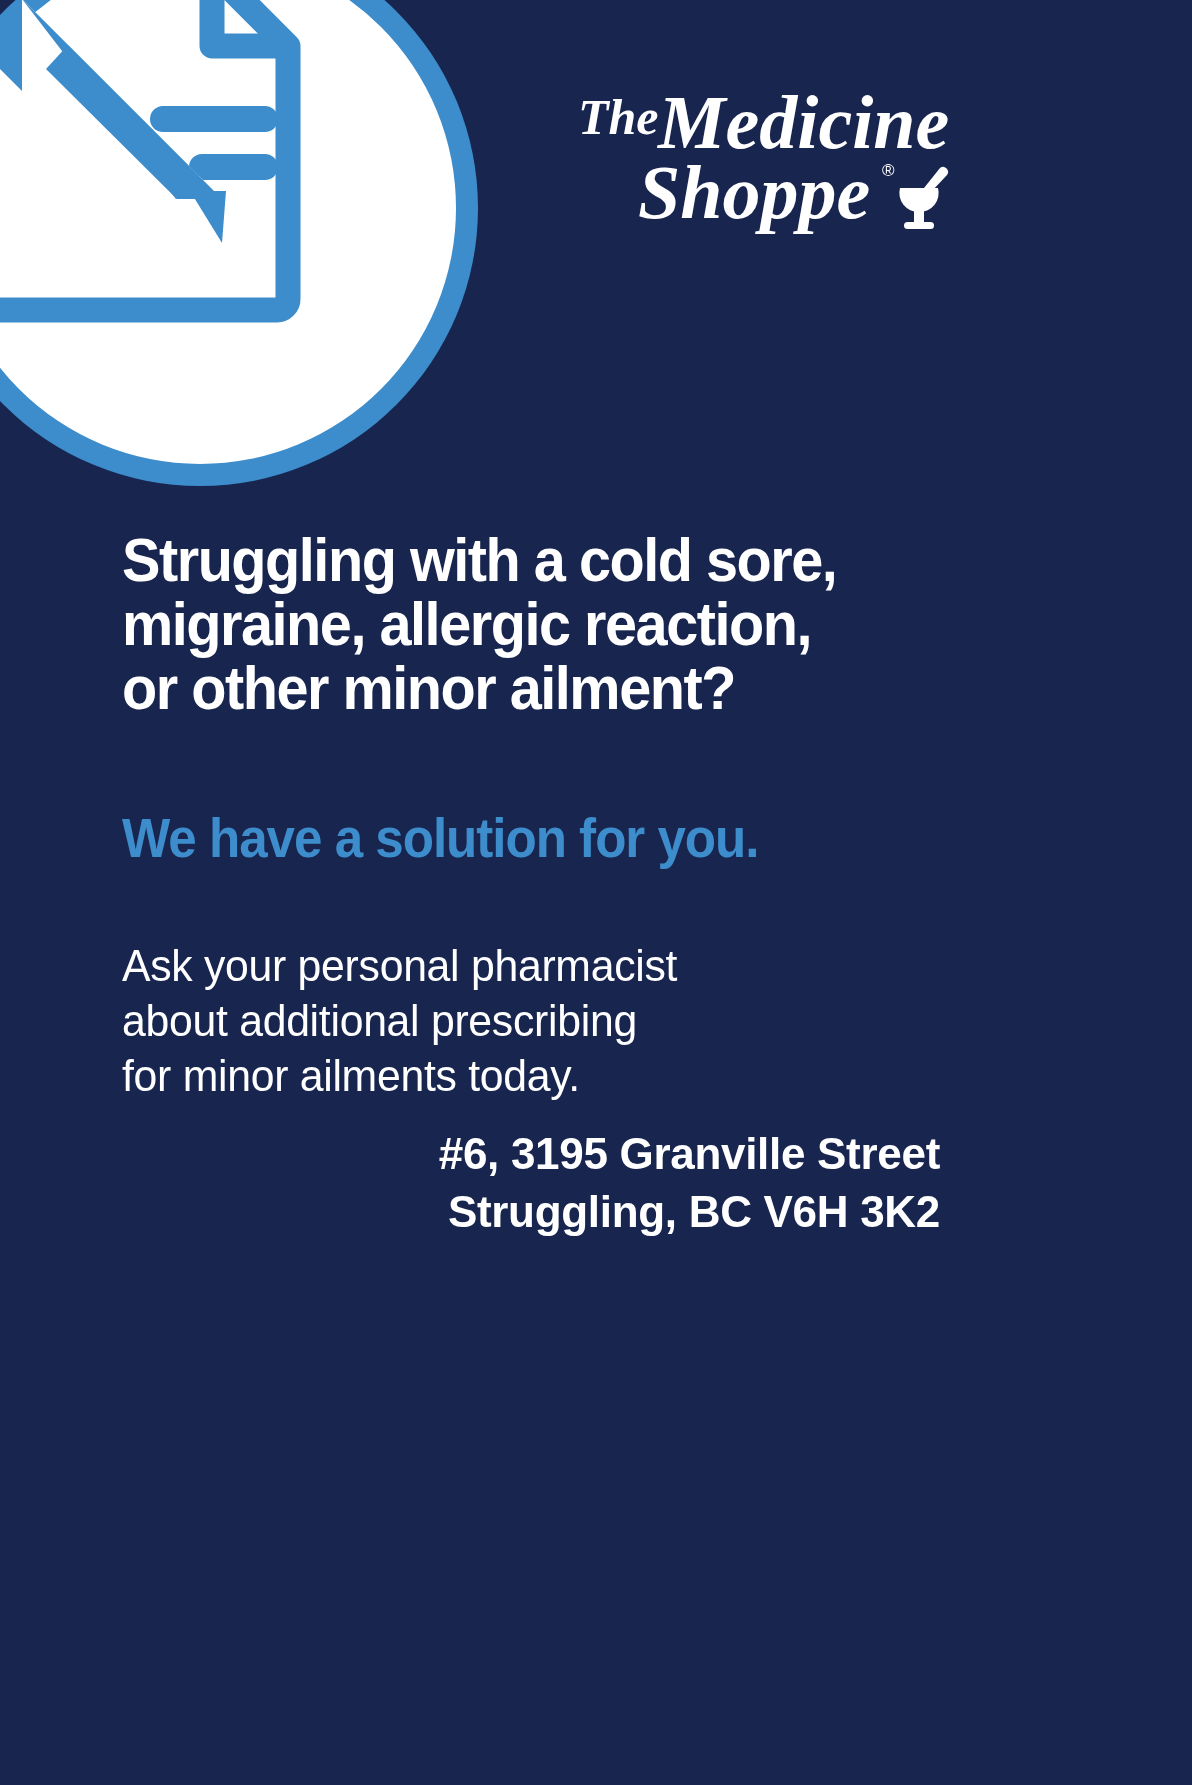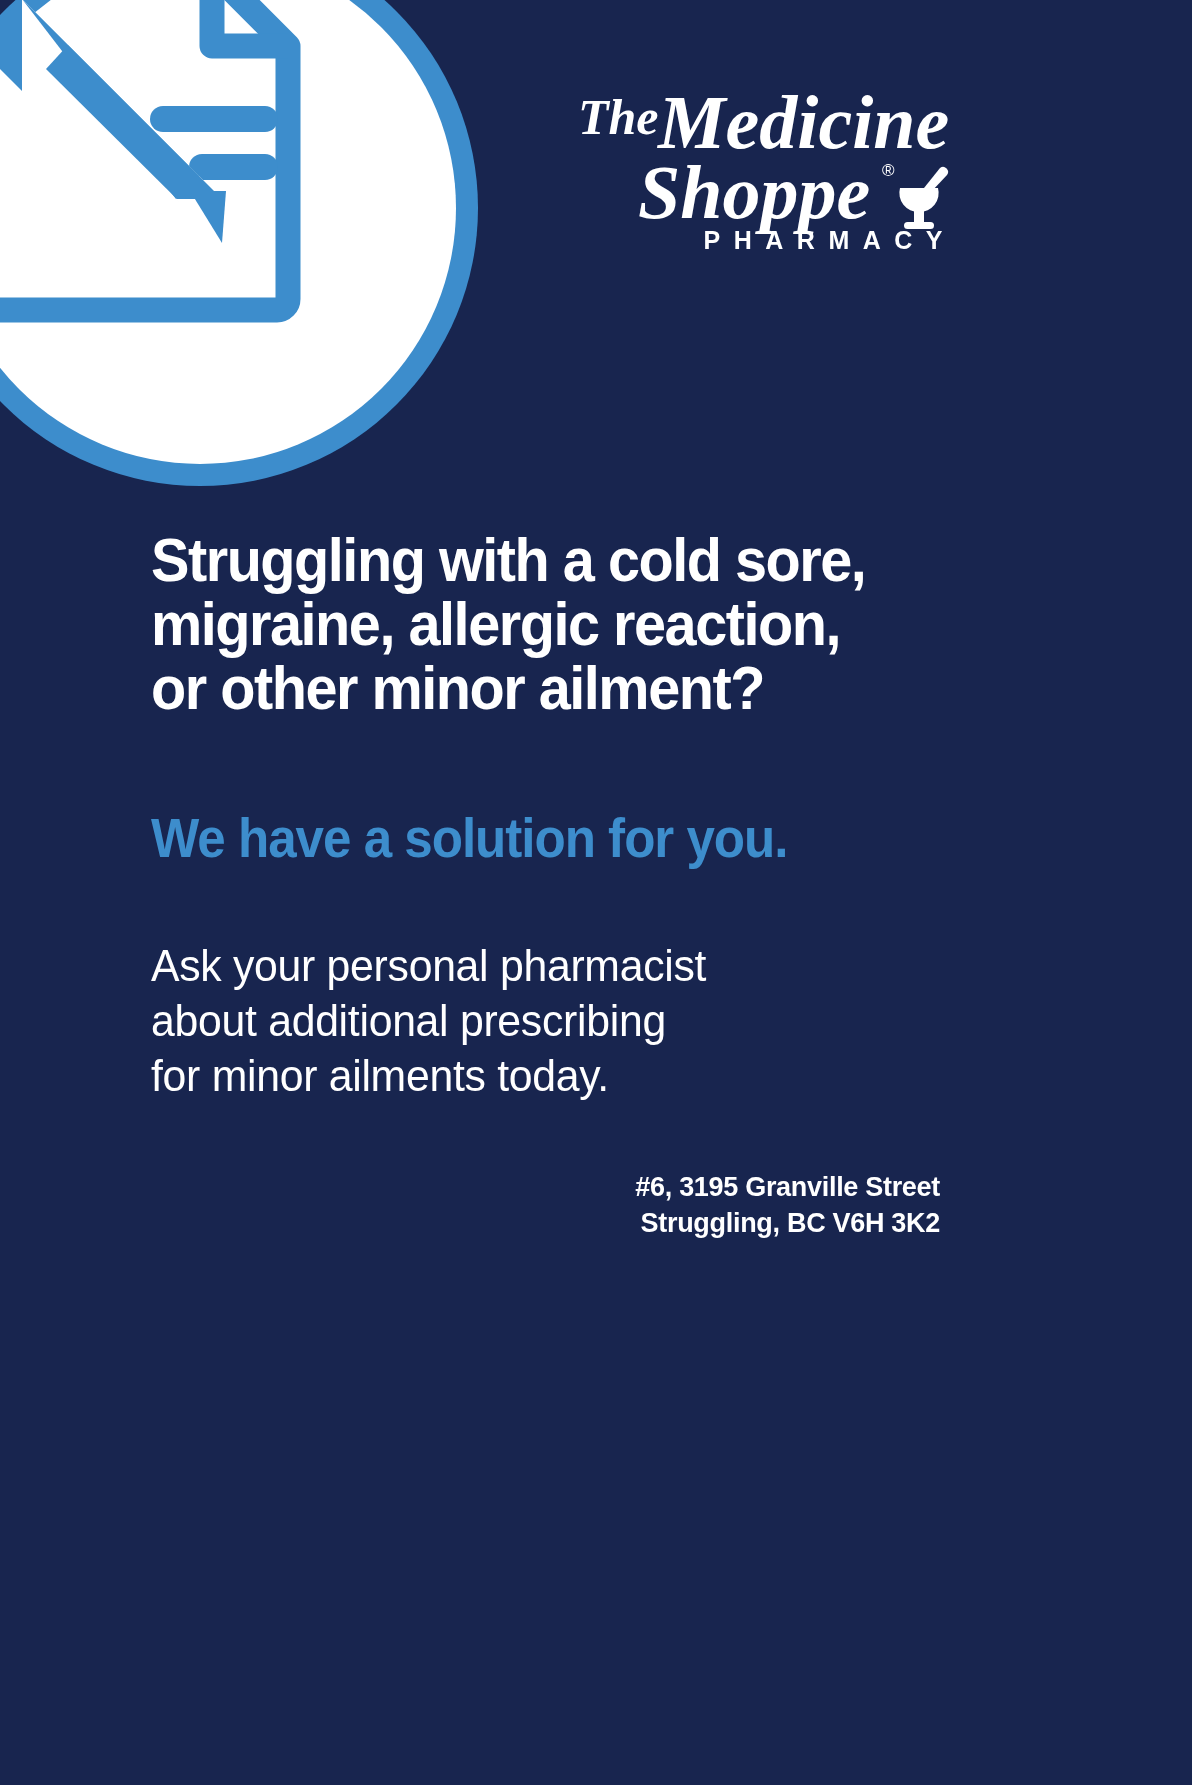--- a/index.html
+++ b/index.html
@@ -78,21 +78,21 @@
     font-weight: bold;
     font-size: 25px;
     letter-spacing: 13.5px;
     color: #ffffff;
     padding-right: 4px;
   }
 
   
   .content {
     position: absolute;
-    left: 151px;
+    left: 122px;
     top: 528px;
     width: 880px;
   }
   .headline {
     font-family: "Liberation Sans Narrow", "Liberation Sans", sans-serif;
     font-weight: bold;
     font-size: 62px;
     line-height: 1.03;
     letter-spacing: -1.6px;
     color: #ffffff;
@@ -128,21 +128,21 @@
   .body-copy span { display: block; }
 
   
   .address {
     position: absolute;
     right: 252px;
     bottom: 282px;
     text-align: right;
     font-family: "Liberation Sans", sans-serif;
     font-weight: bold;
-    font-size: 27px;
+    font-size: 44px;
     line-height: 1.33;
     letter-spacing: -0.3px;
     color: #ffffff;
   }
   .address span { display: block; white-space: nowrap; }
 </style>
 </head>
 <body>
 
 <div class="poster">
@@ -175,21 +175,20 @@
       <text x="98" y="70" font-family="'Liberation Serif', serif" font-style="italic" font-weight="bold" font-size="76" fill="#ffffff">Medicine</text>
       <text x="78" y="140" font-family="'Liberation Serif', serif" font-style="italic" font-weight="bold" font-size="76" fill="#ffffff">Shoppe</text>
       <text x="322" y="98" font-family="'Liberation Sans', sans-serif" font-size="17" fill="#ffffff">®</text>
       <g transform="translate(330,96)">
         <path d="M10 14 h38 a19 19 0 0 1 -19 24 a19 19 0 0 1 -19 -24 z" fill="#ffffff"></path>
         <rect x="24" y="36" width="10" height="14" fill="#ffffff"></rect>
         <rect x="14" y="48" width="30" height="7" rx="3.5" fill="#ffffff"></rect>
         <path d="M34 14 L50 -6 a5 5 0 0 1 7 7 L41 18 z" fill="#ffffff"></path>
       </g>
     </svg>
-    <div class="logo-pharmacy">PHARMACY</div>
   </div>
 
   <div class="content">
 
     <h1 class="headline">
       <span style="display: block;">Struggling with a cold sore,</span>
       <span style="display: block;">migraine, allergic reaction,</span>
       <span style="display: block;">or other minor ailment?</span>
     </h1>
 

